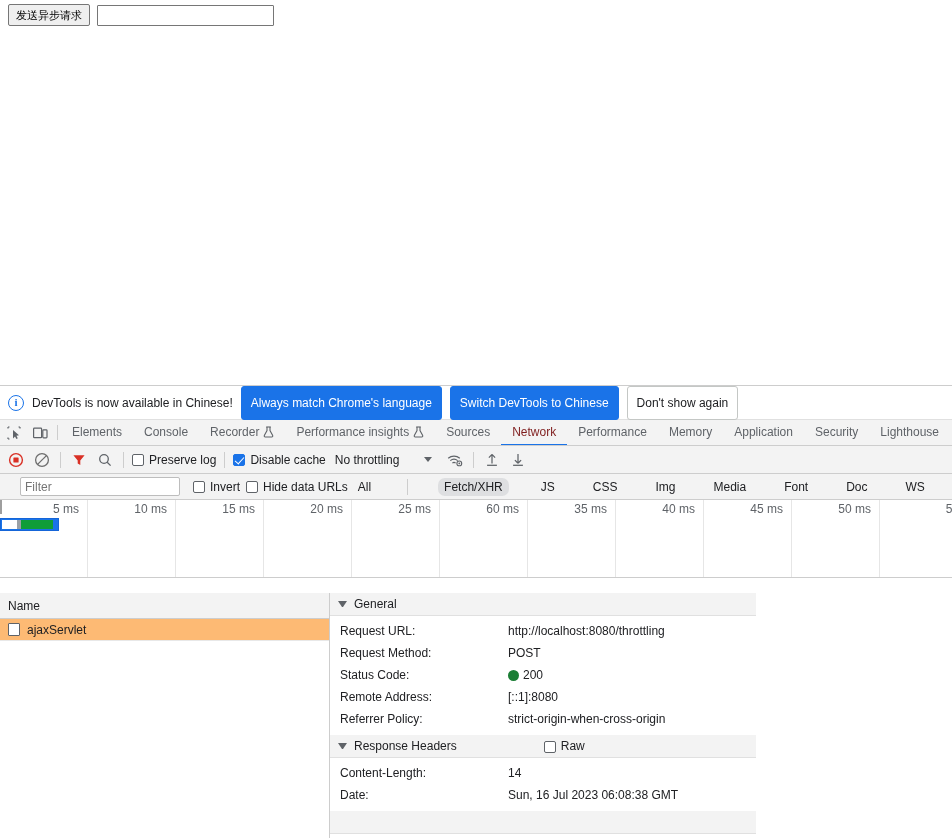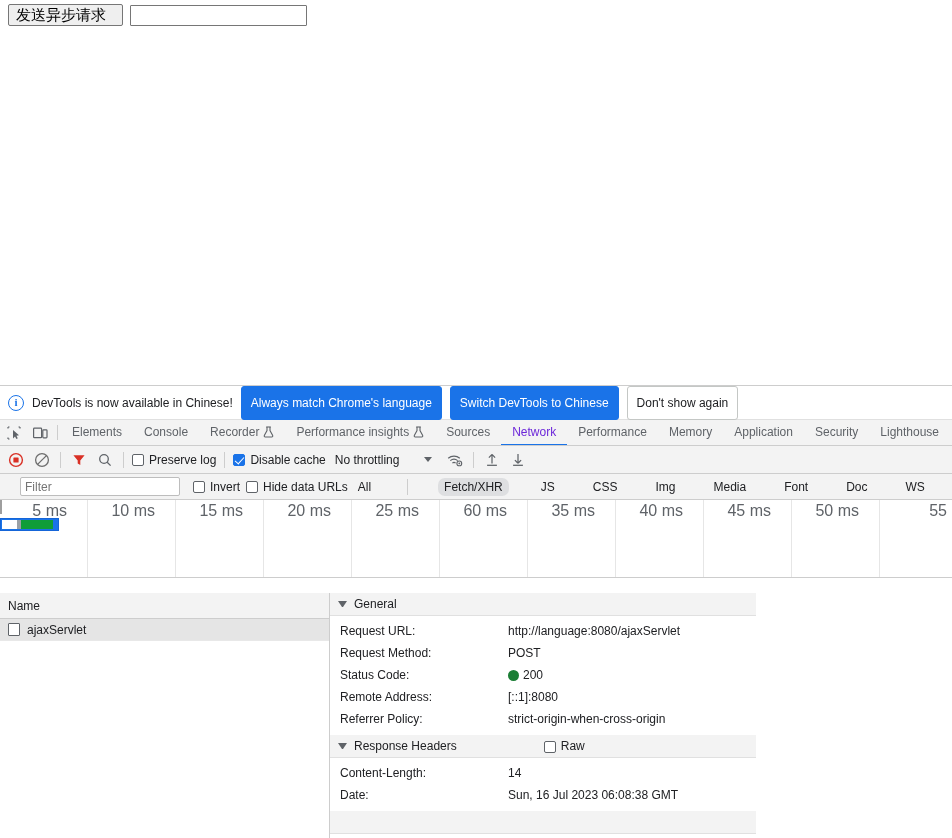--- a/index.html
+++ b/index.html
@@ -17,26 +17,26 @@
     position: absolute; left: 0; top: 0;
     width: 952px; height: 385px;
     background: #ffffff;
   }
   #page-form {
     position: absolute; left: 8px; top: 4px;
     display: flex; align-items: center; gap: 7px;
   }
   .page-btn {
     font-family: "Liberation Sans", sans-serif;
-    font-size: 15px;
+    font-size: 11px;
     color: #000;
     background: #efefef;
     border: 1px solid #767676;
     border-radius: 2px;
-    padding: 2px 16px 3px 7px;
+    padding: 2px 7px 3px 7px;
     line-height: 14px;
     height: 22px;
   }
   .page-input {
     font-family: "Liberation Sans", sans-serif;
     font-size: 13.3px;
     width: 177px; height: 21px;
     border: 1px solid #767676;
     border-radius: 1px;
     background: #fff;
@@ -107,21 +107,21 @@
   }
   .dt-tab {
     display: flex; align-items: center; gap: 4px;
     padding: 0 11px;
     font-size: 12px;
     color: #5f6368;
     border-bottom: 2px solid transparent;
     margin-bottom: -1px;
     height: 26px;
   }
-  .dt-tab.active { color: #6d28d9; border-bottom-color: #1a73e8; }
+  .dt-tab.active { color: #7f1d1d; border-bottom-color: #1a73e8; }
   .dt-tab .beaker { display: flex; align-items: center; }
 
   
   #net-toolbar {
     height: 28px;
     display: flex; align-items: center;
     background: #f3f3f3;
     border-bottom: 1px solid #cdcdcd;
     padding-left: 3px;
     white-space: nowrap;
@@ -207,22 +207,22 @@
     position: relative;
     background: #ffffff;
     border-bottom: 1px solid #cdcdcd;
     overflow: hidden;
   }
   .ov-tick {
     position: absolute; top: 0; bottom: 0;
     border-right: 1px solid #e6e6e6;
   }
   .ov-tick span {
-    position: absolute; right: 20px; top: 2px;
-    font-size: 16px; color: #5f6368;
+    position: absolute; right: 8px; top: 2px;
+    font-size: 12px; color: #5f6368;
     white-space: nowrap;
   }
   #ov-left-edge {
     position: absolute; left: 0; top: 0;
     width: 2px; height: 14px; background: #9e9e9e;
   }
   #ov-bar-wrap {
     position: absolute; left: 0; top: 18px;
     height: 13px;
   }
@@ -266,21 +266,21 @@
     padding-left: 8px;
     font-size: 12px; color: #202124;
     background: #f3f3f3;
     border-bottom: 1px solid #cdcdcd;
   }
   .req-row {
     height: 22px;
     display: flex; align-items: center; gap: 7px;
     padding-left: 8px;
     font-size: 12px; color: #202124;
-    background: #e5e5e5;
+    background: #fdba74;
     border-bottom: 1px solid #e8e8e8;
   }
   .doc-icon {
     width: 12px; height: 13px; flex: 0 0 12px;
     border: 1px solid #5f6368;
     background: #ffffff;
     border-radius: 1px;
   }
 
   
@@ -600,21 +600,21 @@
     <div id="details-pane">
       <div id="details-body">
           <div class="sec-header">
             <span class="tri"></span>
             <span>General</span>
           </div>
           <div class="sec-list">
             <div class="kv">
               <span class="k">Request URL:</span>
               <span class="v">
-                <span>http://language:8080/ajaxServlet</span>
+                <span>http://localhost:8080/throttling</span>
               </span>
             </div>
             <div class="kv">
               <span class="k">Request Method:</span>
               <span class="v">
                 <span>POST</span>
               </span>
             </div>
             <div class="kv">
               <span class="k">Status Code:</span>

